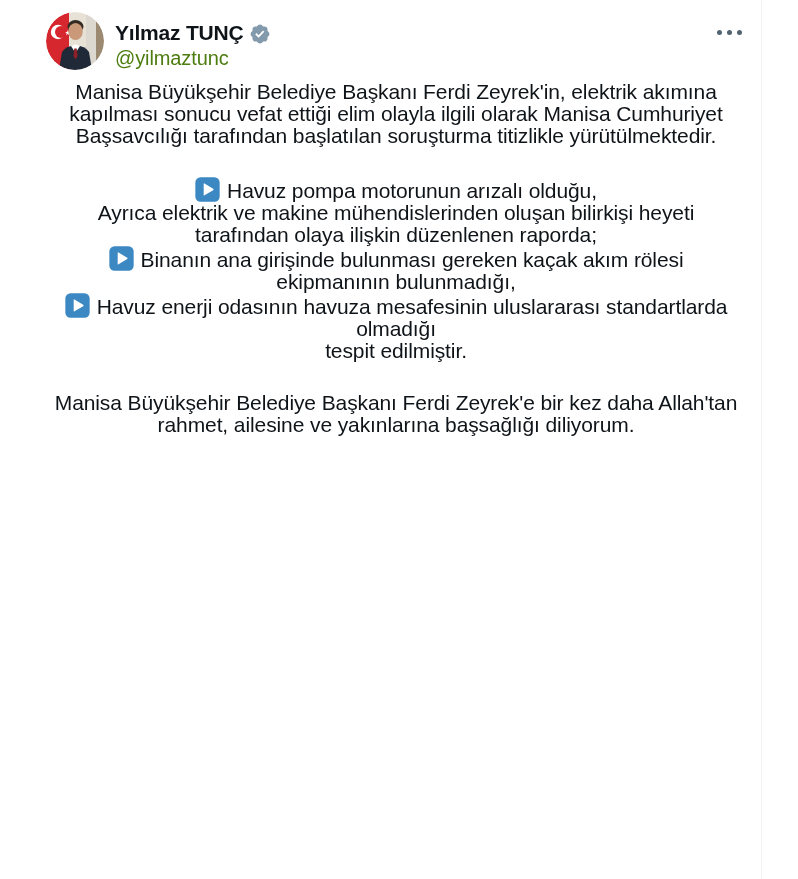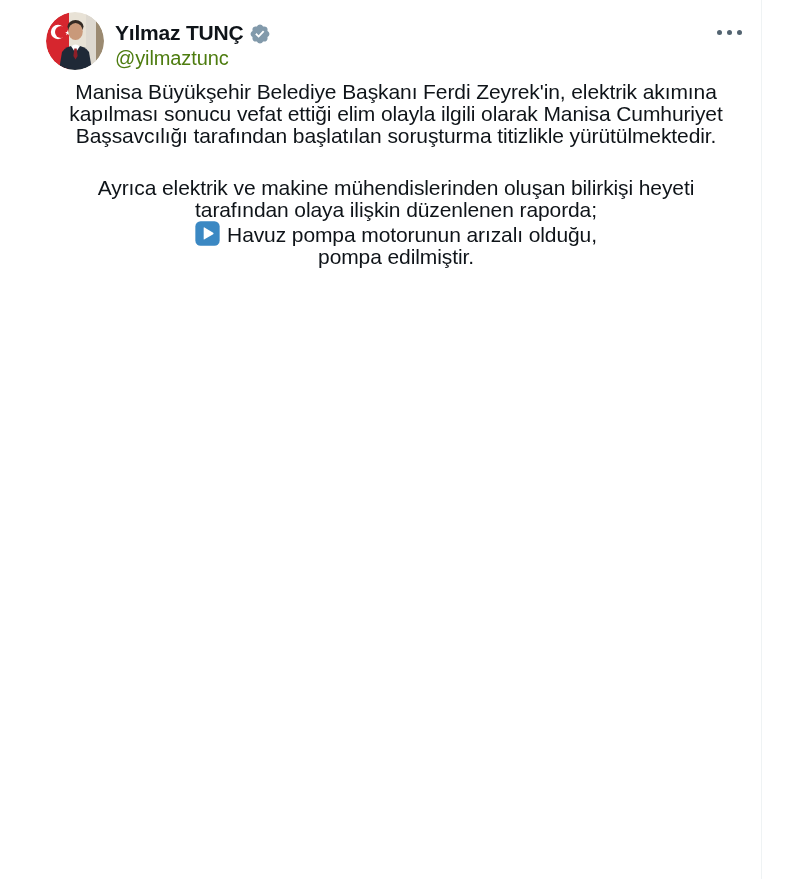--- a/index.html
+++ b/index.html
@@ -148,22 +148,33 @@
         </svg>
       </span>
     </button>
   </div>
 
   <div class="tweet-body">
       <div class="tweet-paragraph">
         <div class="line-item">Manisa Büyükşehir Belediye Başkanı Ferdi Zeyrek'in, elektrik akımına<br>kapılması sonucu vefat ettiği elim olayla ilgili olarak Manisa Cumhuriyet<br>Başsavcılığı tarafından başlatılan soruşturma titizlikle yürütülmektedir.</div>
       </div>
       <div class="tweet-paragraph">
+        <div class="line-item"><span class="play-icon"><svg width="25" height="25" viewBox="0 0 36 36">
+              <rect x="0.5" y="0.5" width="35" height="35" rx="7.5" fill="#3b88c3"></rect>
+              <path d="M12.5 10 Q12.5 8.7 13.7 9.4 L26.2 16.9 Q27.4 17.6 26.2 18.9 L13.7 26.4 Q12.5 27.1 12.5 25.8 Z" fill="#ffffff"></path>
+            </svg></span>Havuz pompa motorunun arızalı olduğu,</div>
         <div class="line-item">Ayrıca elektrik ve makine mühendislerinden oluşan bilirkişi heyeti<br>tarafından olaya ilişkin düzenlenen raporda;</div>
         <div class="line-item"><span class="play-icon"><svg width="25" height="25" viewBox="0 0 36 36">
               <rect x="0.5" y="0.5" width="35" height="35" rx="7.5" fill="#3b88c3"></rect>
               <path d="M12.5 10 Q12.5 8.7 13.7 9.4 L26.2 16.9 Q27.4 17.6 26.2 18.9 L13.7 26.4 Q12.5 27.1 12.5 25.8 Z" fill="#ffffff"></path>
-            </svg></span>Havuz pompa motorunun arızalı olduğu,</div>
-        <div class="line-item">pompa edilmiştir.</div>
+            </svg></span>Binanın ana girişinde bulunması gereken kaçak akım rölesi<br>ekipmanının bulunmadığı,</div>
+        <div class="line-item"><span class="play-icon"><svg width="25" height="25" viewBox="0 0 36 36">
+              <rect x="0.5" y="0.5" width="35" height="35" rx="7.5" fill="#3b88c3"></rect>
+              <path d="M12.5 10 Q12.5 8.7 13.7 9.4 L26.2 16.9 Q27.4 17.6 26.2 18.9 L13.7 26.4 Q12.5 27.1 12.5 25.8 Z" fill="#ffffff"></path>
+            </svg></span>Havuz enerji odasının havuza mesafesinin uluslararası standartlarda<br>olmadığı</div>
+        <div class="line-item">tespit edilmiştir.</div>
+      </div>
+      <div class="tweet-paragraph">
+        <div class="line-item">Manisa Büyükşehir Belediye Başkanı Ferdi Zeyrek'e bir kez daha Allah'tan<br>rahmet, ailesine ve yakınlarına başsağlığı diliyorum.</div>
       </div>
     </div>
 
 </div>
 
 </body></html>

